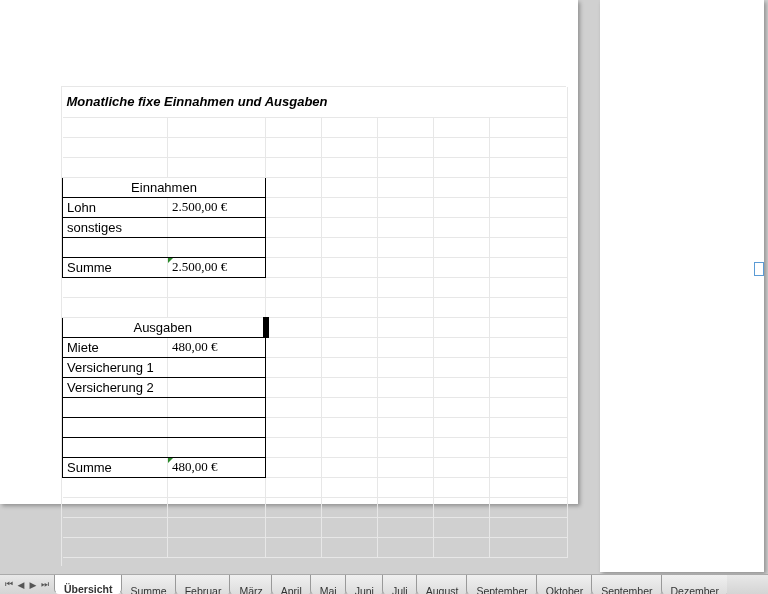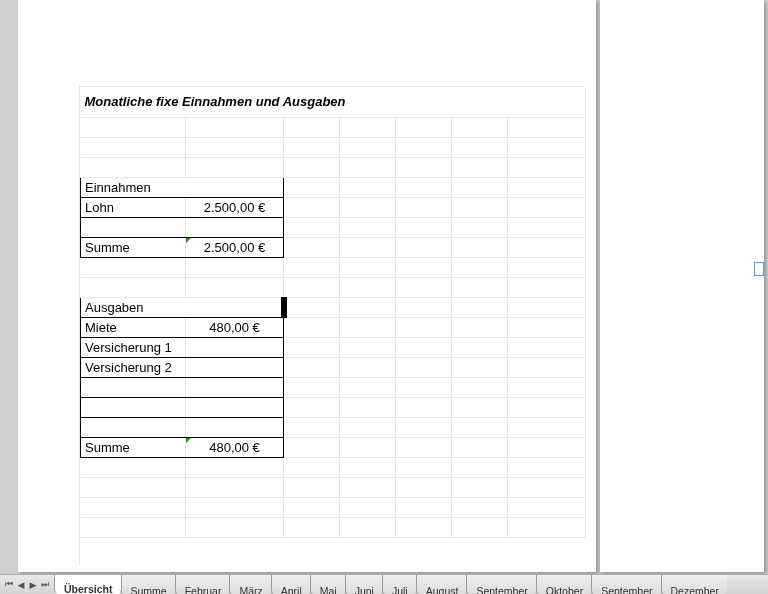--- a/index.html
+++ b/index.html
@@ -18,24 +18,24 @@
     width: 768px;
     height: 574px;
     background: #d0d0d0;
   }
   .page {
     position: absolute;
     background: #fff;
     box-shadow: 2px 2px 4px rgba(0,0,0,0.3);
   }
   .page-main {
-    left: 18px;
+    left: 0;
     top: 0;
     width: 578px;
-    height: 572px;
+    height: 504px;
   }
   .page-right {
     left: 600px;
     top: 0;
     width: 164px;
     height: 572px;
   }
   .page-right .blue-mark {
     position:absolute;
     right:0;
@@ -77,24 +77,24 @@
   colgroup col.cf { width:56px; }
   colgroup col.cg { width:78px; }
 
   .title-cell {
     font-style: italic;
     font-weight: bold;
     font-size: 18px;
     height: 30px !important;
   }
   .head-cell {
-    text-align: left;
+    text-align: center;
     font-size: 14px;
   }
-  td.tnum { text-align: center; }
+  td.tnum { text-align: left; font-family: Liberation Serif, serif; }
 
   .b-t { border-top: 1px solid #000 !important; }
   .b-b { border-bottom: 1px solid #000 !important; }
   .b-l { border-left: 1px solid #000 !important; }
   .b-r { border-right: 1px solid #000 !important; }
 
   .fmark {
     position: relative;
   }
   .fmark::before {
@@ -225,20 +225,29 @@
         <tr>
           <td class="b-l b-b">Lohn</td>
           <td class="tnum b-l b-b b-r">2.500,00 €</td>
           <td></td>
               <td></td>
               <td></td>
               <td></td>
               <td></td>
         </tr>
 
+        <tr>
+          <td class="b-l b-b">sonstiges</td>
+          <td class="tnum b-l b-b b-r"></td>
+          <td></td>
+              <td></td>
+              <td></td>
+              <td></td>
+              <td></td>
+        </tr>
 
         <tr>
           <td class="b-l b-b"></td>
           <td class="b-l b-b b-r"></td>
           <td></td>
               <td></td>
               <td></td>
               <td></td>
               <td></td>
         </tr>

